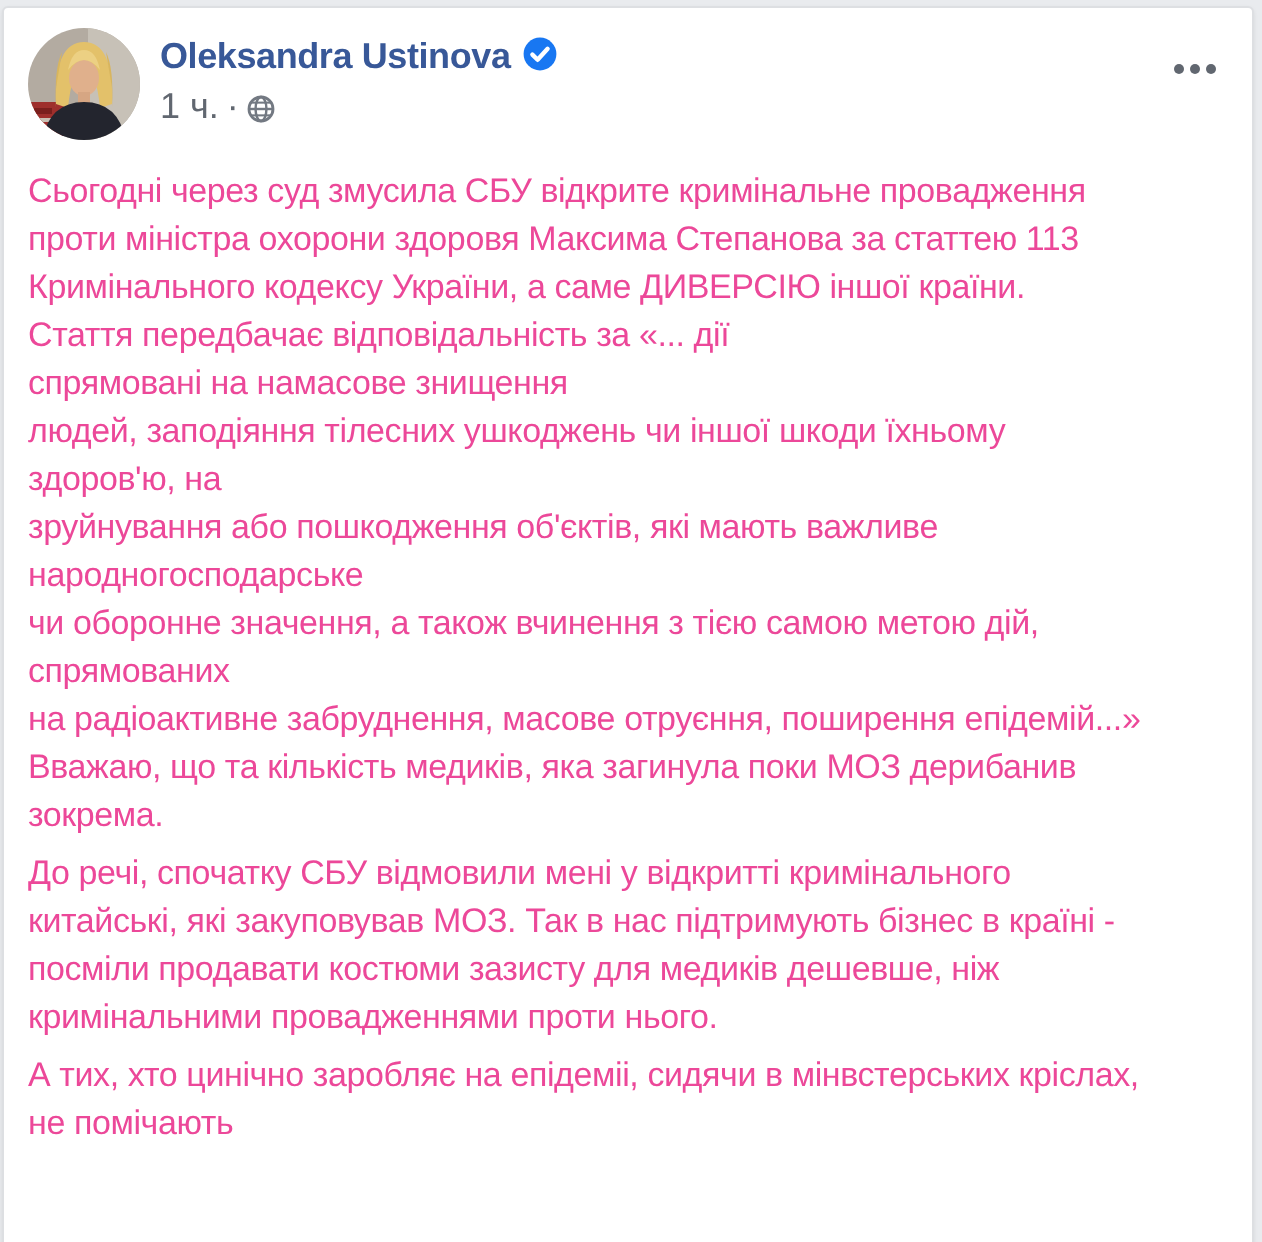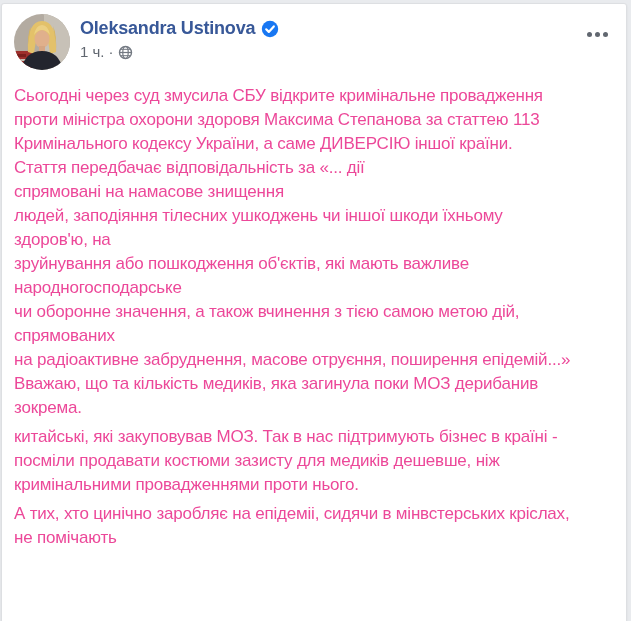--- a/index.html
+++ b/index.html
@@ -21,31 +21,31 @@
   .header{
     display:flex;
     align-items:flex-start;
     padding:10px 12px 0 12px;
   }
   .avatar{
     width:56px;height:56px;border-radius:50%;
     overflow:hidden;flex:0 0 auto;cursor:pointer;
   }
   .hblock{margin-left:10px;padding-top:4px;}
-  .name-row{display:flex;align-items:center;}
+  .name-row{display:flex;align-items:flex-start;}
   .author{
     font-size:18px;font-weight:bold;
     color:#385898;text-decoration:none;cursor:pointer;
     letter-spacing:-0.2px;
   }
   .vbadge{margin-left:6px;display:inline-flex;align-items:center;}
   .meta{
     display:flex;align-items:center;
     margin-top:4px;
-    font-size:15px;color:#616770;
+    font-size:18px;color:#616770;
   }
   .meta .sep{margin:0 4px;}
   .globe{display:inline-flex;align-items:center;margin-top:1px;}
   .more-btn{
     position:absolute;top:22px;right:14px;
     display:flex;align-items:center;gap:3px;
     padding:6px 4px;border-radius:4px;cursor:pointer;
   }
   .dot{width:5px;height:5px;border-radius:50%;background:#616770;}
   .body{
@@ -124,20 +124,21 @@
           <div class="t-line">здоров'ю, на</div>
           <div class="t-line">зруйнування або пошкодження об'єктів, які мають важливе</div>
           <div class="t-line">народногосподарське</div>
           <div class="t-line">чи оборонне значення, а також вчинення з тією самою метою дій,</div>
           <div class="t-line">спрямованих</div>
           <div class="t-line">на радіоактивне забруднення, масове отруєння, поширення епідемій...»</div>
           <div class="t-line">Вважаю, що та кількість медиків, яка загинула поки МОЗ дерибанив</div>
           <div class="t-line">зокрема.</div>
         </div>
         <div class="para">
+          <div class="t-line">До речі, спочатку СБУ відмовили мені у відкритті кримінального</div>
           <div class="t-line">китайські, які закуповував МОЗ. Так в нас підтримують бізнес в країні -</div>
           <div class="t-line">посміли продавати костюми зазисту для медиків дешевше, ніж</div>
           <div class="t-line">кримінальними провадженнями проти нього.</div>
         </div>
         <div class="para">
           <div class="t-line">А тих, хто цинічно заробляє на епідеміі, сидячи в мінвстерських кріслах,</div>
           <div class="t-line">не помічають</div>
         </div>
       </div>
 

